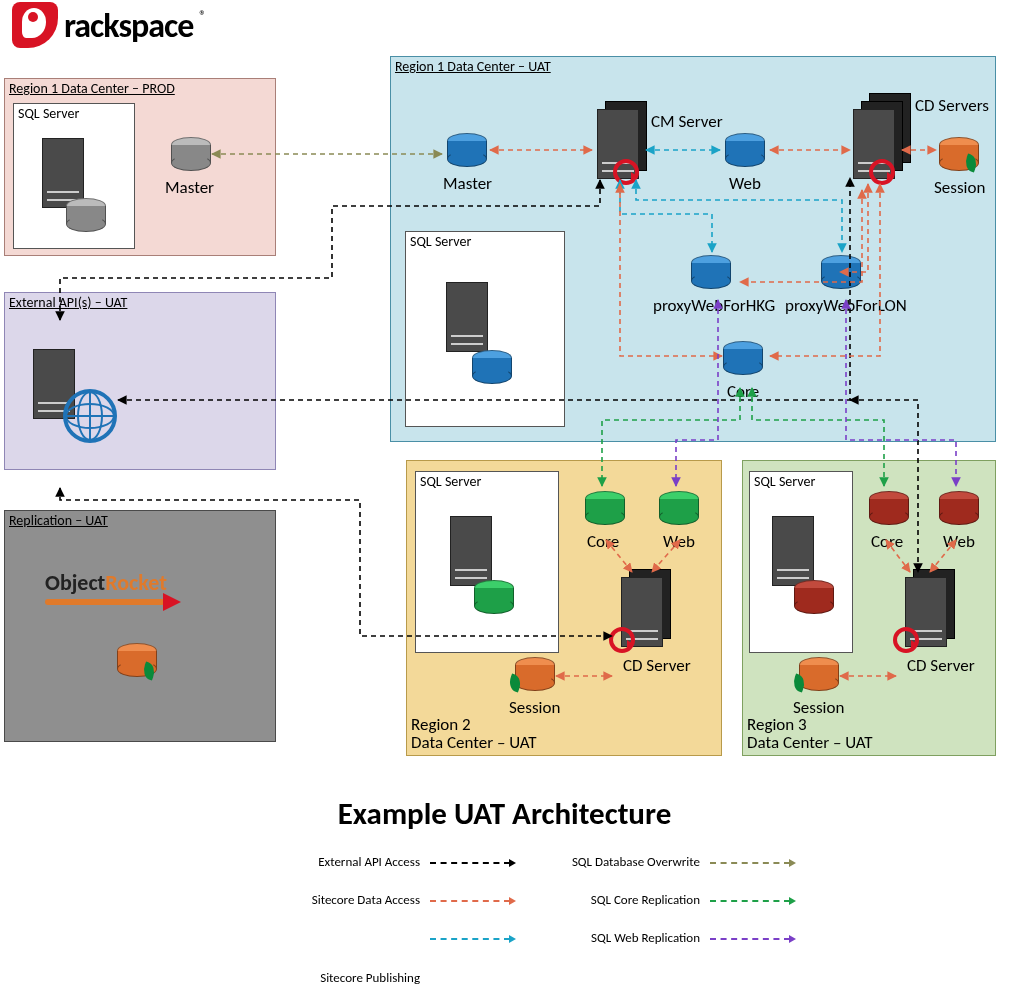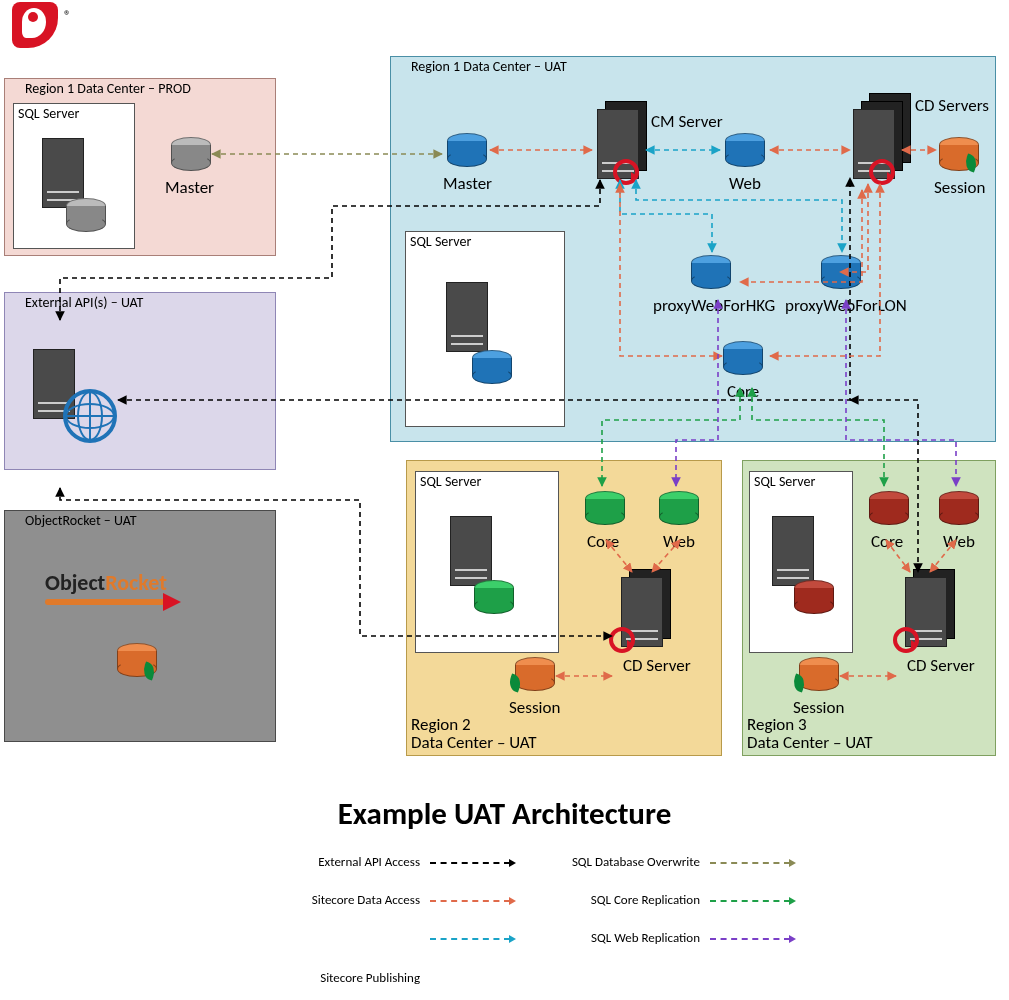--- a/index.html
+++ b/index.html
@@ -15,22 +15,23 @@
     color: #000;
   }
   
   .region {
     position: absolute;
     border: 1px solid;
   }
   .region > .title {
     position: absolute;
     top: 1px;
-    left: 20px;
+    left: 4px;
     font-size: 14px;
+    text-decoration: underline;
   }
   .sql-box {
     position: absolute;
     border: 1px solid #555;
     background: #fff;
   }
   .sql-box > .title {
     position: absolute;
     top: 1px;
     left: 4px;
@@ -177,20 +178,21 @@
   }
 </style>
 </head>
 <body>
 
 <div style="position:absolute;left:12px;top:2px;display:flex;align-items:center;gap:6px;">
   <div style="width:46px;height:46px;background:#d81324;border-radius:8px 8px 30px 8px;position:relative;">
     <div style="position:absolute;left:10px;top:6px;width:24px;height:30px;background:#fff;border-radius:12px 12px 14px 4px/14px 14px 16px 6px;"></div>
     <div style="position:absolute;left:16px;top:10px;width:10px;height:10px;background:#d81324;border-radius:50%;"></div>
   </div>
+  <span style="font-size:34px;font-weight:bold;letter-spacing:-1px;">rackspace</span>
   <span style="font-size:14px;position:relative;top:-10px;">®</span>
 </div>
 
 <div class="region" style="left:4px;top:78px;width:272px;height:178px;background:#f4d9d4;border-color:#a97f78;">
   <div class="title">Region 1 Data Center – PROD</div>
   <div class="sql-box" style="left:8px;top:24px;width:122px;height:146px;">
     <div class="title">SQL Server</div>
     <div class="server" style="left:28px;top:34px;"></div>
     <div class="db grey" style="left:52px;top:94px;">
         <div class="top"></div>
@@ -206,21 +208,21 @@
   <div class="lbl" style="left:160px;top:98px;">Master</div>
 </div>
 
 <div class="region" style="left:4px;top:292px;width:272px;height:178px;background:#dcd7ea;border-color:#8f86b5;">
   <div class="title">External API(s) – UAT</div>
   <div class="server" style="left:28px;top:56px;"></div>
   <div class="globe" style="left:58px;top:96px;"></div>
 </div>
 
 <div class="region" style="left:4px;top:510px;width:272px;height:232px;background:#8f8f8f;border-color:#4a4a4a;">
-  <div class="title" style="color:#000;">ObjectRocket – UAT</div>
+  <div class="title" style="color:#000;">Replication – UAT</div>
   <div style="position:absolute;left:40px;top:58px;font-size:22px;font-weight:bold;">
     <span style="color:#222;">Object</span><span style="color:#e07a2b;margin-top:48px;">Rocket</span>
     <div style="position:absolute;left:0;top:26px;width:170px;height:14px;">
       <div style="position:absolute;left:0;top:4px;width:120px;height:6px;background:#e07a2b;border-radius:3px;"></div>
       <div style="position:absolute;left:118px;top:-2px;width:0;height:0;border-left:18px solid #d81324;border-top:9px solid transparent;border-bottom:9px solid transparent;"></div>
     </div>
   </div>
   <div class="db orange" style="left:112px;top:132px;">
       <div class="top"></div>
       <div class="body"></div>

